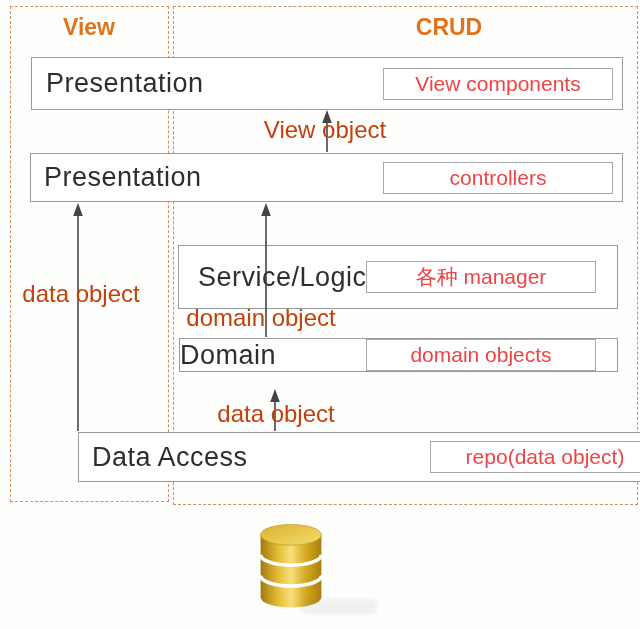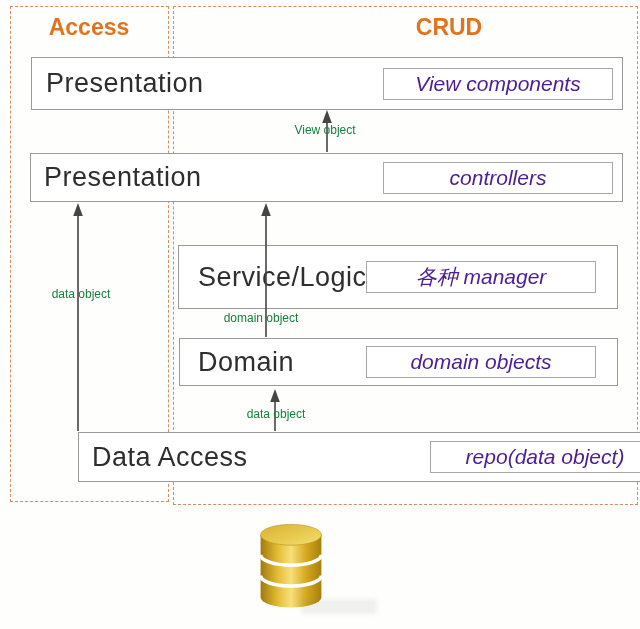--- a/index.html
+++ b/index.html
@@ -23,40 +23,40 @@
   .crud-label  { left: 405px; top: 27px; margin-left: 44px; }
 
   
   .layer-box {
     position: absolute; background: #ffffff; border: 1px solid #9a9a9a;
     display: flex; align-items: center; box-sizing: border-box;
   }
   .row-presentation { left: 31px;  top: 57px;  width: 592px; height: 53px; padding-left: 14px; }
   .row-application  { left: 30px;  top: 153px; width: 593px; height: 49px; padding-left: 13px; }
   .row-service      { left: 178px; top: 245px; width: 440px; height: 64px; padding-left: 19px; }
-  .row-domain       { left: 179px; top: 338px; width: 439px; height: 48px; padding-left: 18px; }
+  .row-domain       { left: 179px; top: 338px; width: 439px; height: 34px; }
   .row-dataaccess   { left: 31px;  top: 432px; width: 592px; height: 50px; padding-left: 13px; margin-left: 47px; }
 
   .layer-name {
     font-size: 27px; color: #2e2e2e; letter-spacing: 0.5px; white-space: nowrap;
   }
   .component-box {
     position: absolute; top: 50%; transform: translateY(-50%);
     width: 230px; height: 32px; box-sizing: border-box;
     border: 1px solid #a8a8a8; background: #ffffff;
     display: flex; align-items: center; justify-content: center;
   }
   .row-presentation .component-box, .row-application .component-box, .row-dataaccess .component-box { right: 9px; }
   .row-service .component-box, .row-domain .component-box { right: 21px; }
-  .component-label { font-size: 21px; color: #4c1d95; white-space: nowrap; font-style: italic; }
+  .component-label { font-size: 21px; color: #ef4444; white-space: nowrap; }
 
   
   .flow-label {
     position: absolute; transform: translate(-50%, -50%);
-    color: #15803d; font-size: 12px; white-space: nowrap; z-index: 7;
+    color: #c2410c; font-size: 24px; white-space: nowrap; z-index: 7;
   }
   .fl-view   { left: 325px; top: 130px; }
   .fl-dataL  { left: 81px;  top: 294px; }
   .fl-domain { left: 261px; top: 318px; }
   .fl-dataB  { left: 276px; top: 414px; }
 
   .arrow-overlay { position: absolute; left: 0; top: 0; z-index: 5; pointer-events: none; }
 
   .db-icon { position: absolute; left: 251px; top: 522px; width: 80px; height: 88px; }
 
@@ -66,21 +66,21 @@
   }
 </style>
 </head>
 <body>
 
 <div class="canvas">
 
   <div class="dashed query-outline"></div>
   <div class="dashed crud-outline"></div>
 
-  <div class="section-label query-label">Access</div>
+  <div class="section-label query-label">View</div>
   <div class="section-label crud-label">CRUD</div>
 
   <div class="layer-box row-presentation">
     <span class="layer-name">Presentation</span>
     <span class="component-box">
       <span class="component-label">View components</span>
     </span>
   </div>
 
   <div class="layer-box row-application">

